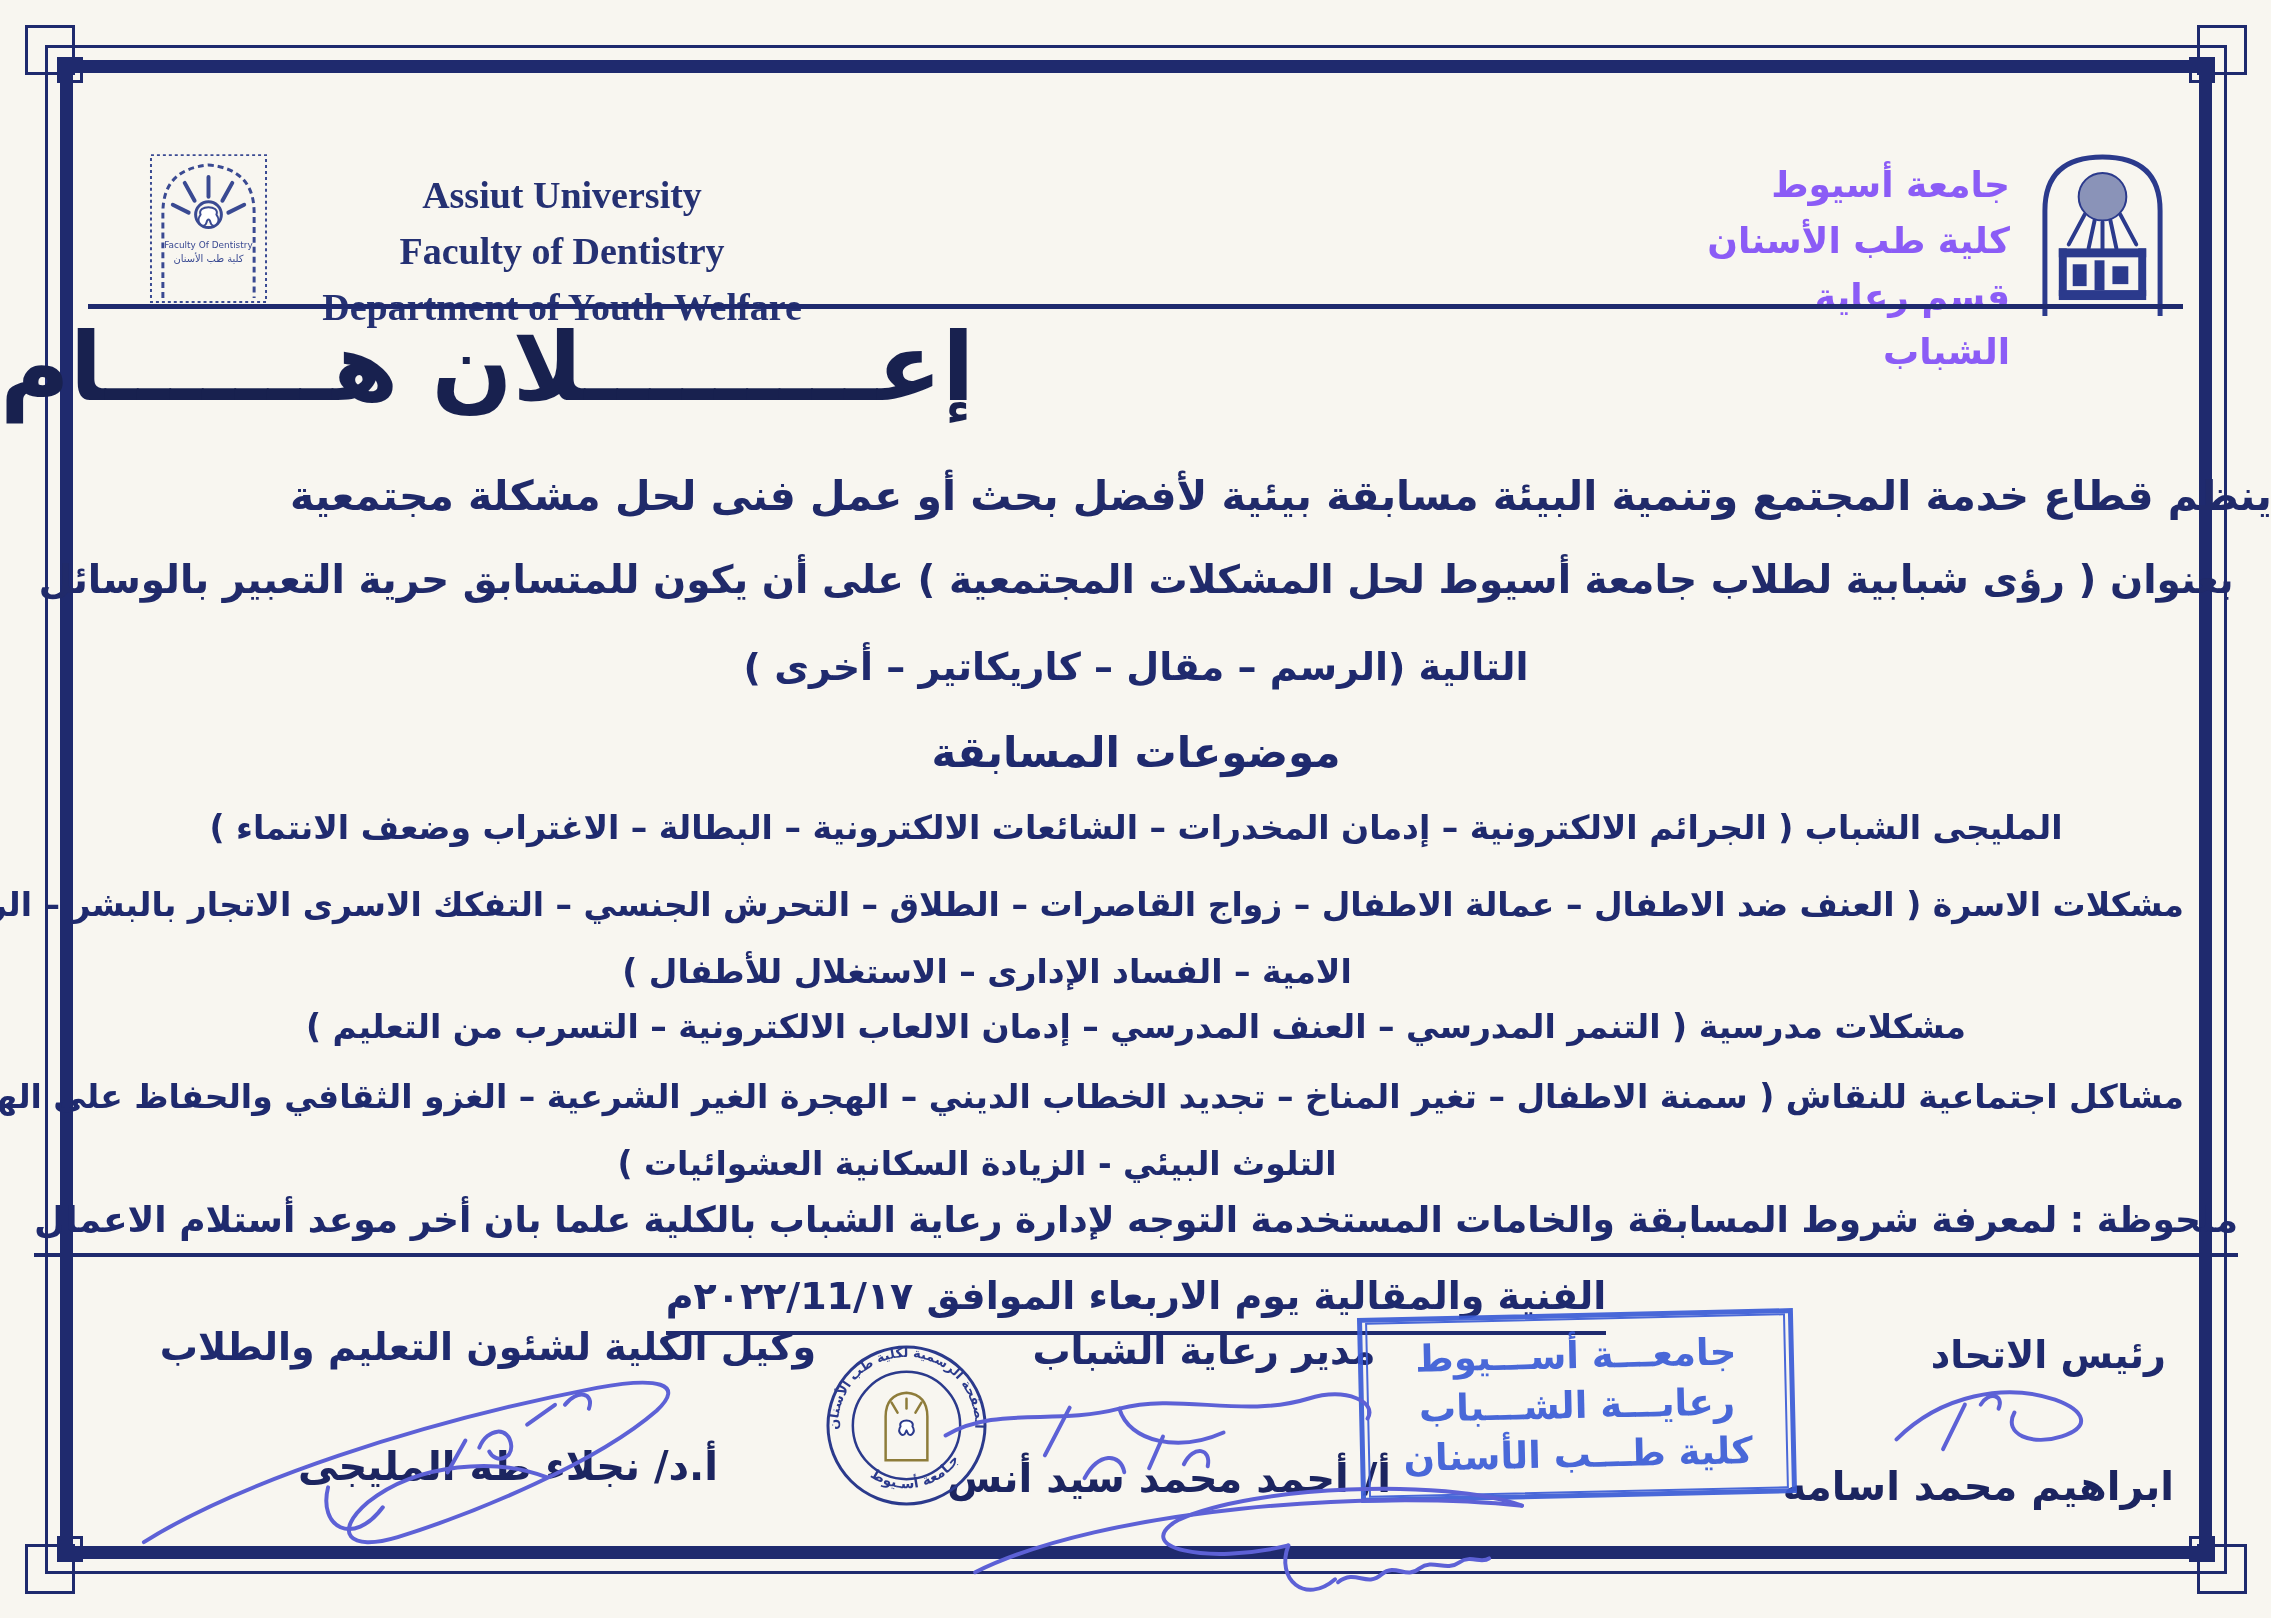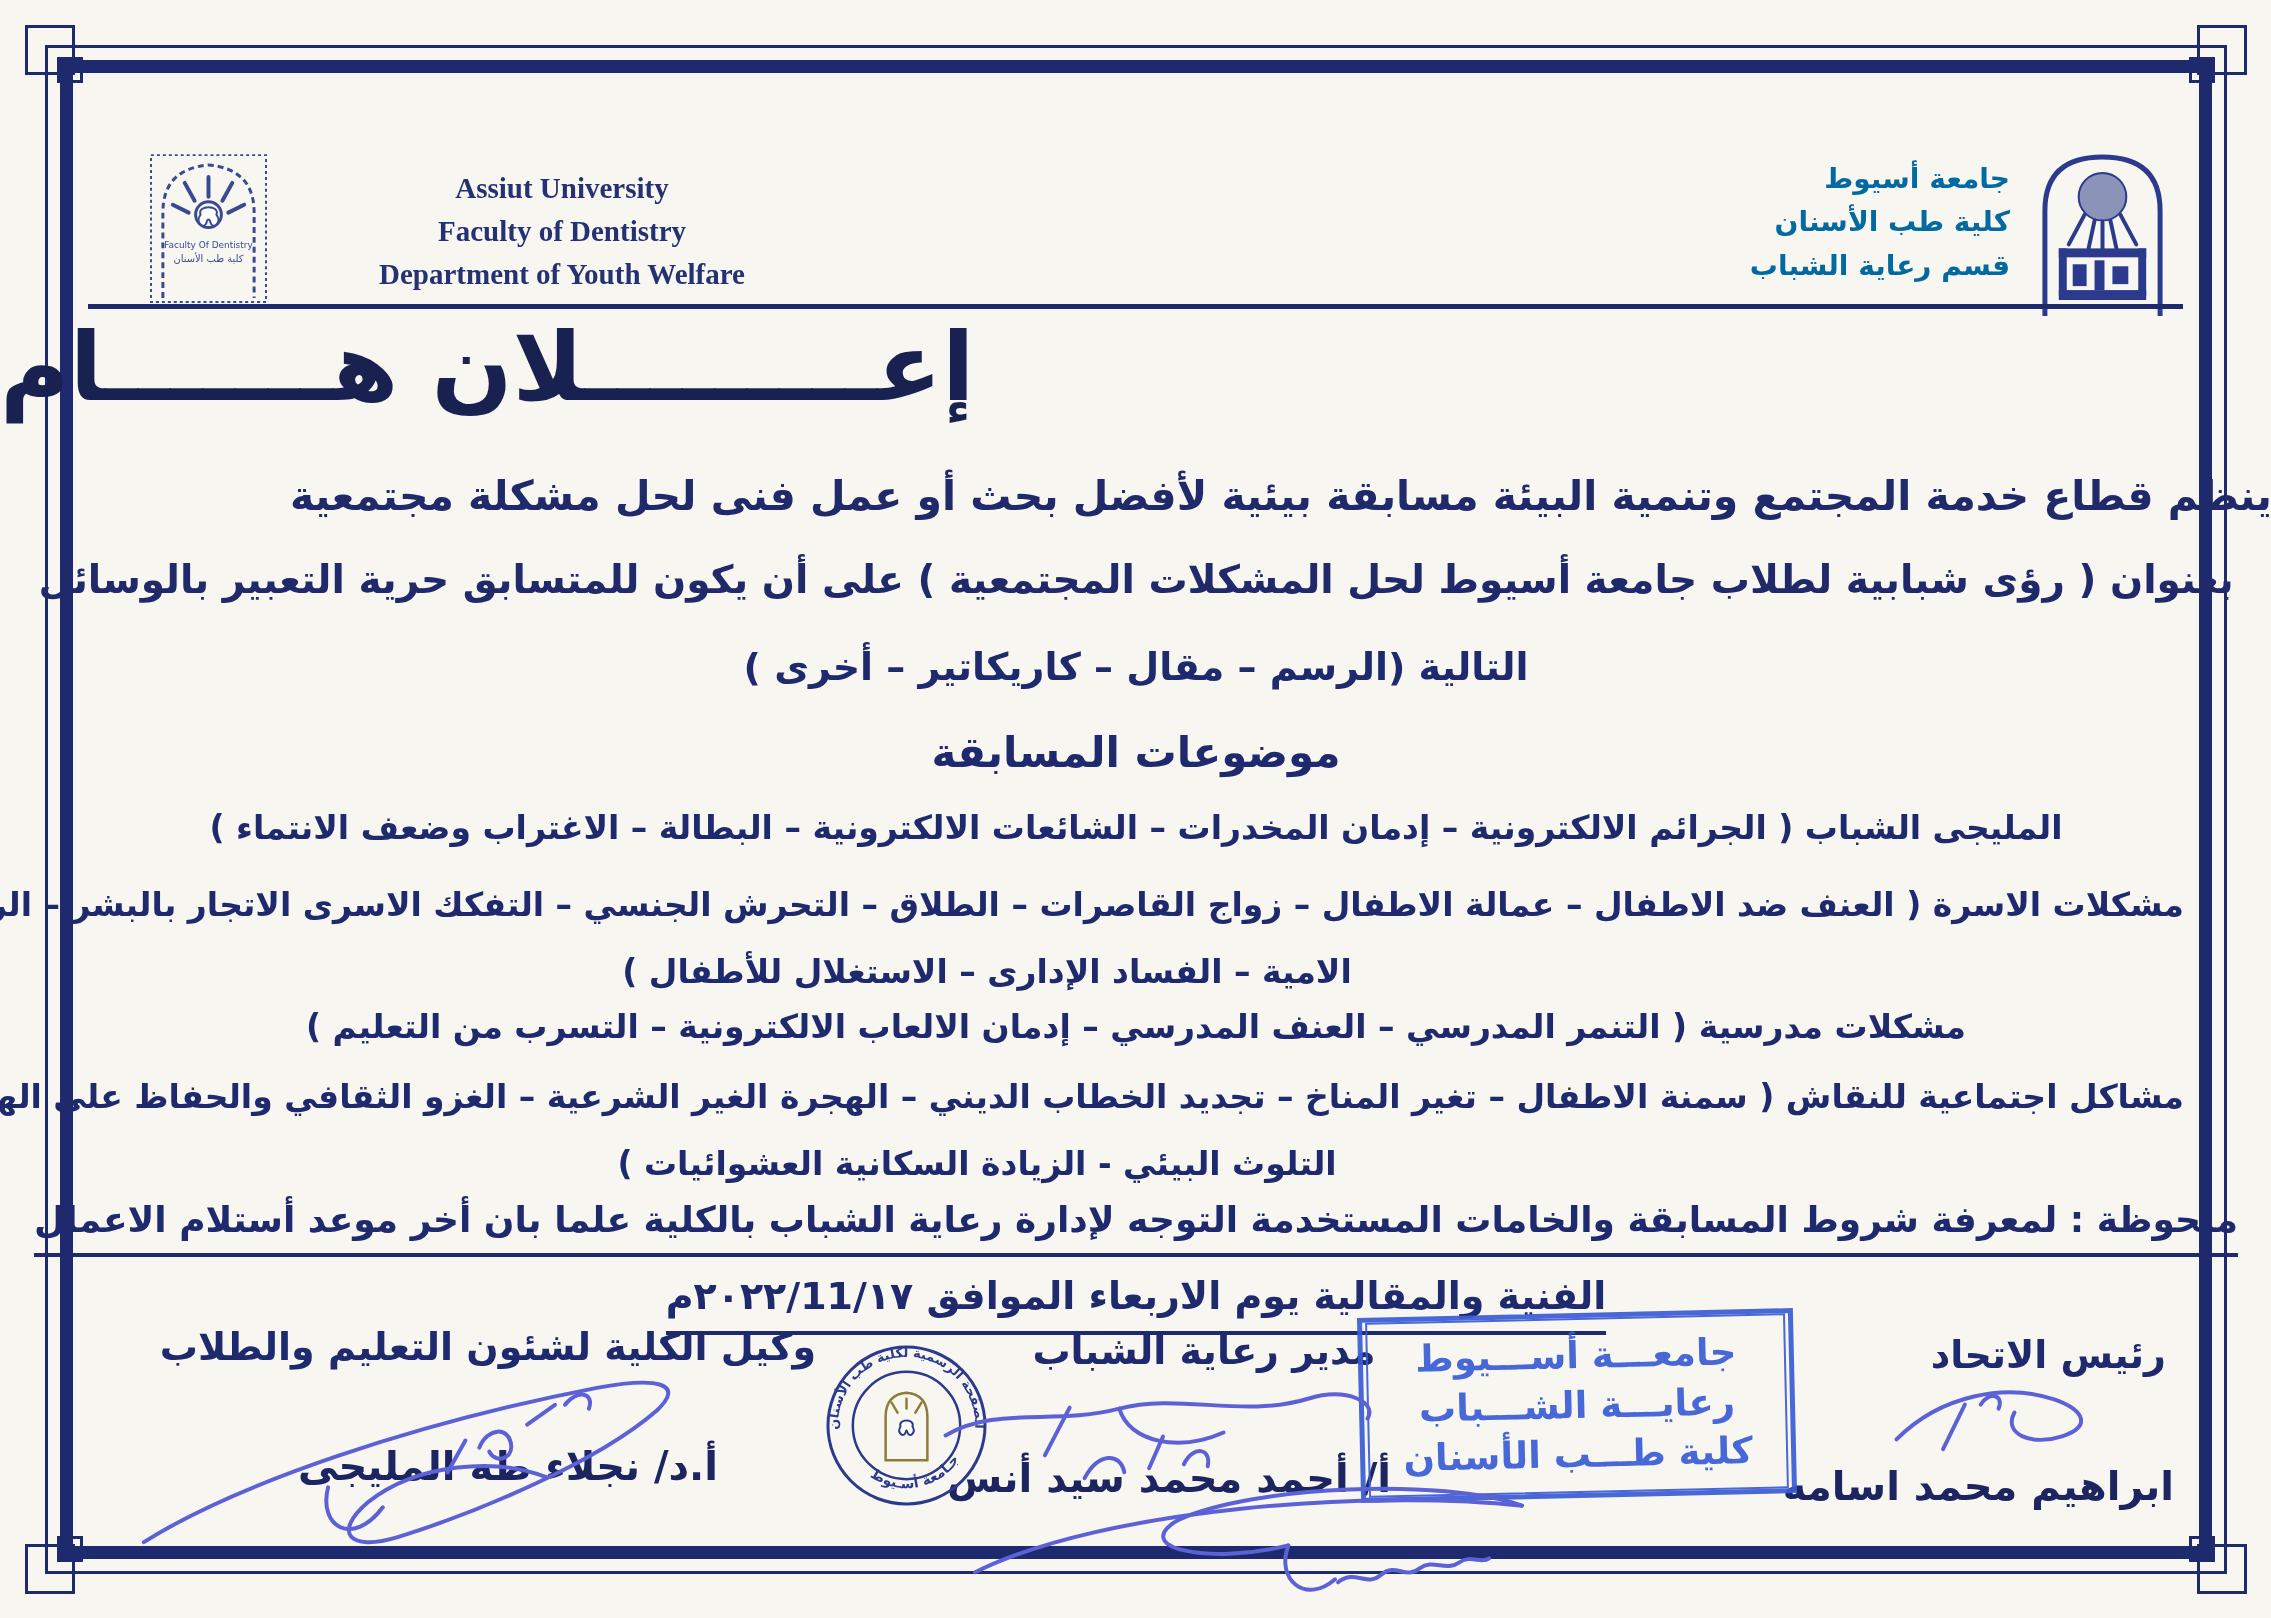--- a/index.html
+++ b/index.html
@@ -25,26 +25,26 @@
   .corner.small{width:26px;height:26px;}
   .c-tl{top:25px;left:25px;} .c-tl2{top:57px;left:57px;}
   .c-tr{top:25px;right:25px;} .c-tr2{top:57px;right:57px;}
   .c-bl{bottom:25px;left:25px;} .c-bl2{bottom:57px;left:57px;}
   .c-br{bottom:25px;right:25px;} .c-br2{bottom:57px;right:57px;}
   
   .hdr-logo-left{position:absolute;left:149px;top:153px;width:119px;height:151px;}
   .hdr-english{
     position:absolute;left:313px;top:167px;width:498px;
     font-family:"Liberation Serif", serif;font-weight:bold;
-    font-size:29px;line-height:1.48;text-align:center;color:#253173;
+    font-size:38px;line-height:1.48;text-align:center;color:#253173;
   }
   .hdr-arabic{
     position:absolute;left:1682px;top:157px;width:328px;
     direction:rtl;text-align:right;font-weight:bold;
-    font-size:28px;line-height:1.55;color:#0369a1;
+    font-size:36px;line-height:1.55;color:#8b5cf6;
   }
   .hdr-logo-right{position:absolute;left:2033px;top:149px;width:139px;height:169px;}
   .hdr-rule{position:absolute;left:88px;top:304px;width:2095px;height:5px;background:var(--navy);}
   
   .rtl{direction:rtl;}
   .doc-title{
     position:absolute;top:312px;left:0;width:100%;
     text-align:left;font-weight:bold;font-size:95px;
     color:var(--navy-deep);letter-spacing:-2px;
   }

